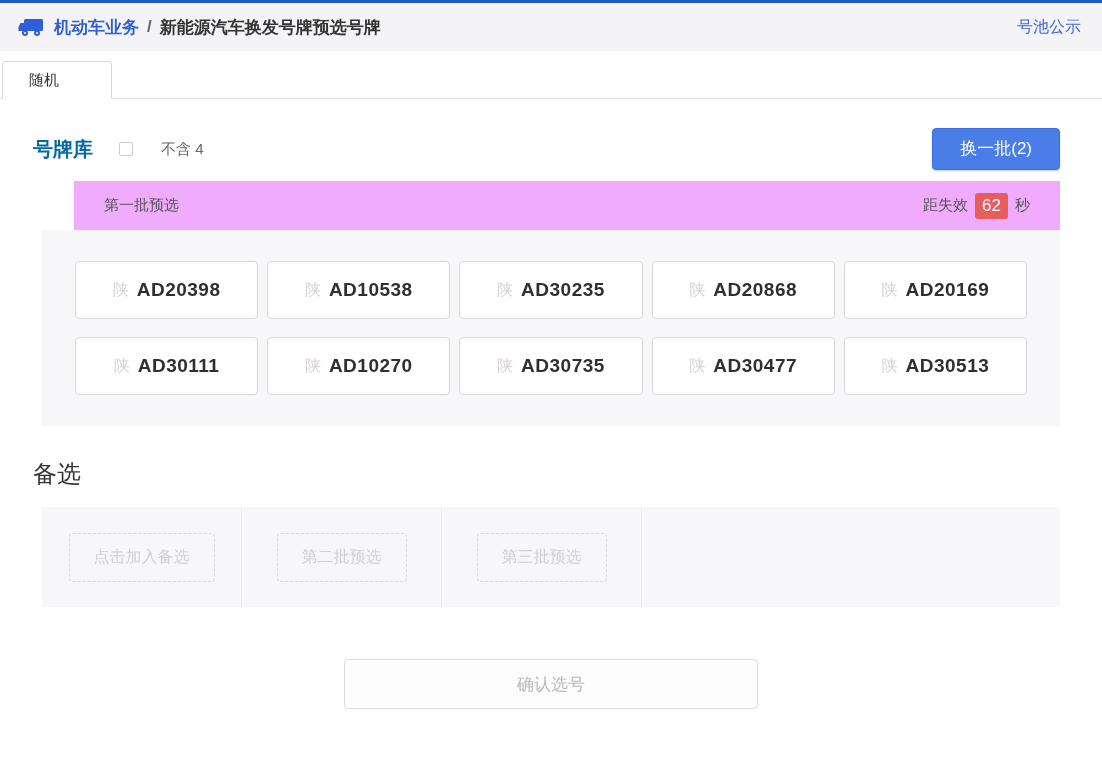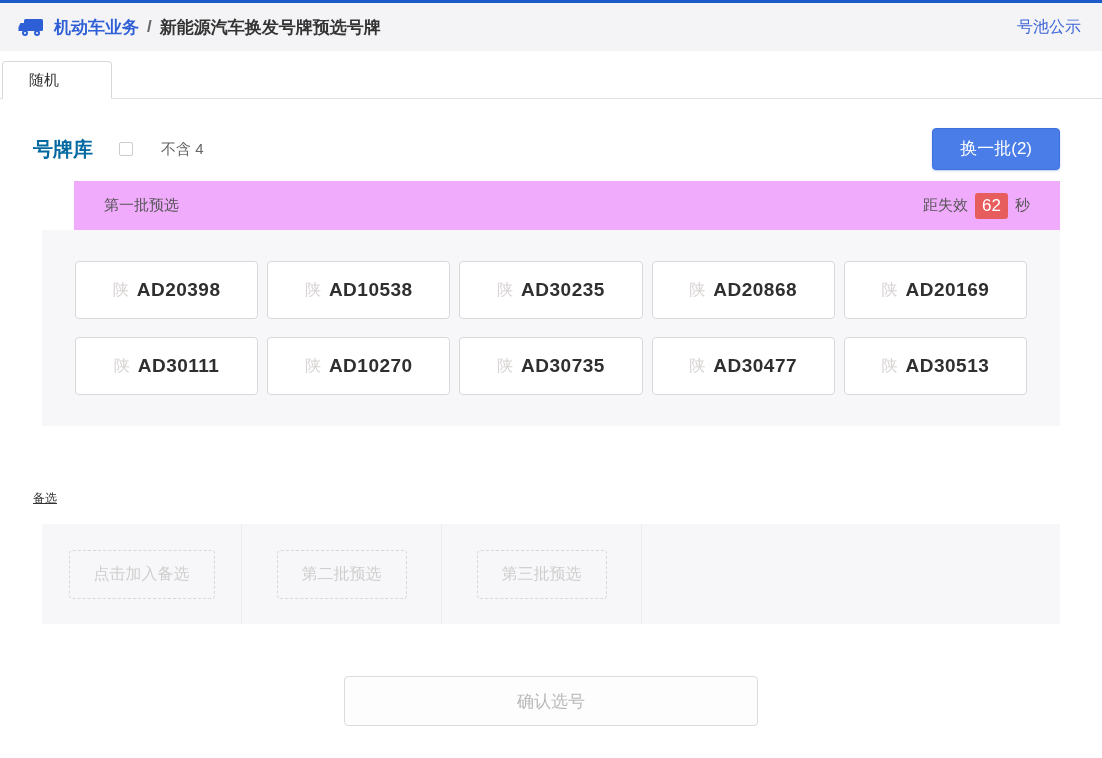--- a/index.html
+++ b/index.html
@@ -127,21 +127,21 @@
     height: 58px;
     display: flex;
     align-items: center;
     justify-content: center;
     cursor: pointer;
   }
   .plate-province { color: #d9d3d3; font-size: 16px; margin-right: 8px; }
   .plate-number { color: #2f2f2f; font-size: 19px; font-weight: bold; letter-spacing: 0.5px; }
 
   
-  .alt-title { margin-top: 64px; font-size: 12px; color: #333; margin-left: -9px; text-decoration: underline; }
+  .alt-title { margin-top: 32px; font-size: 24px; color: #333; margin-left: -9px; }
   .alt-panel {
     margin-top: 17px;
     background: #f7f7f9;
     height: 100px;
     display: flex;
     align-items: stretch;
   }
   .alt-cell {
     width: 200px;
     display: flex;

